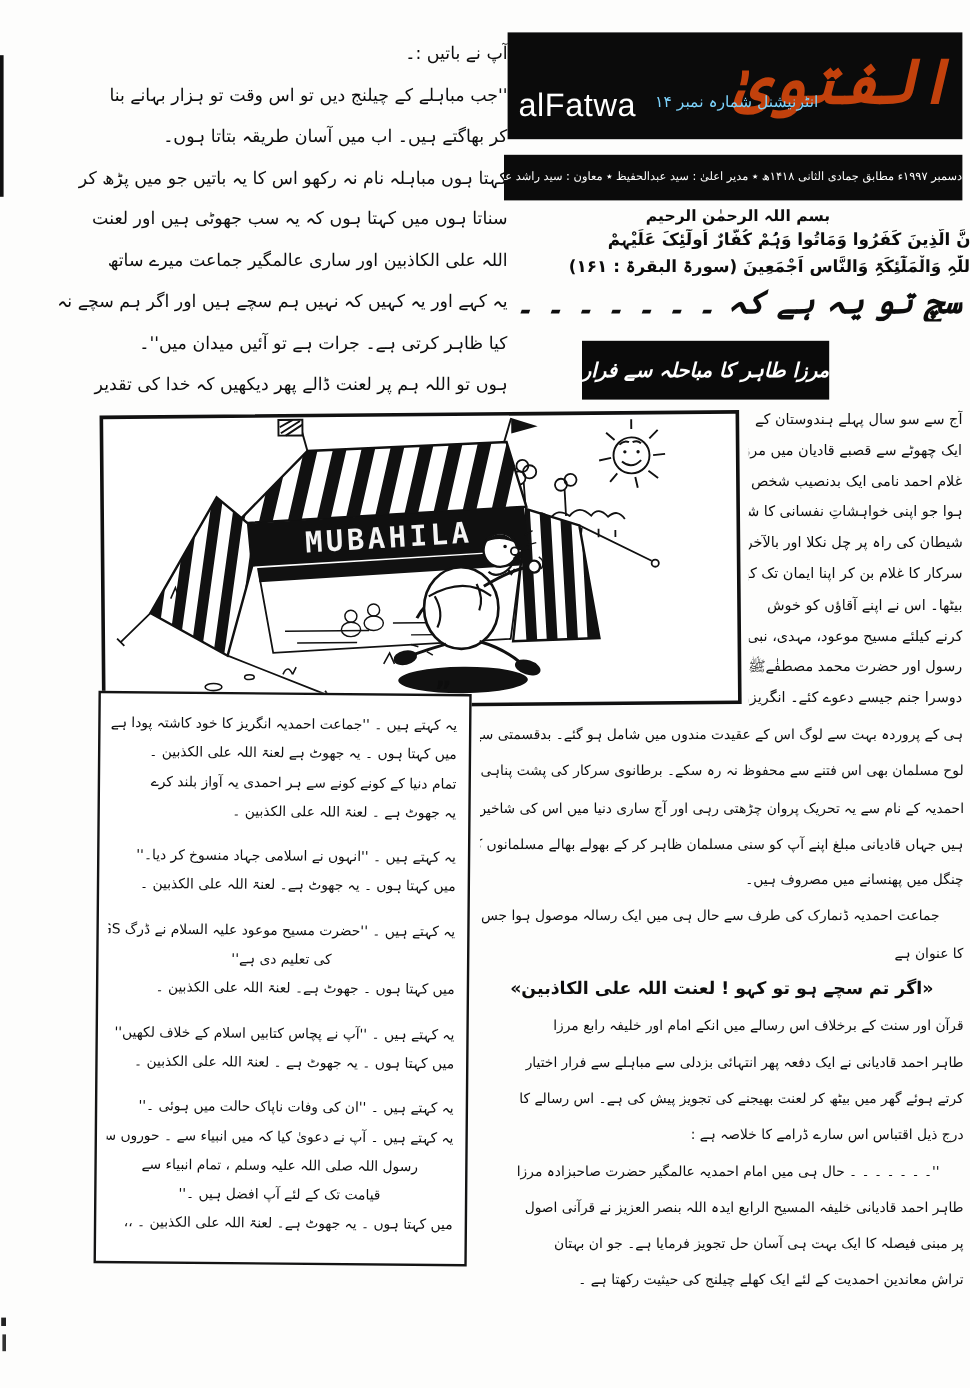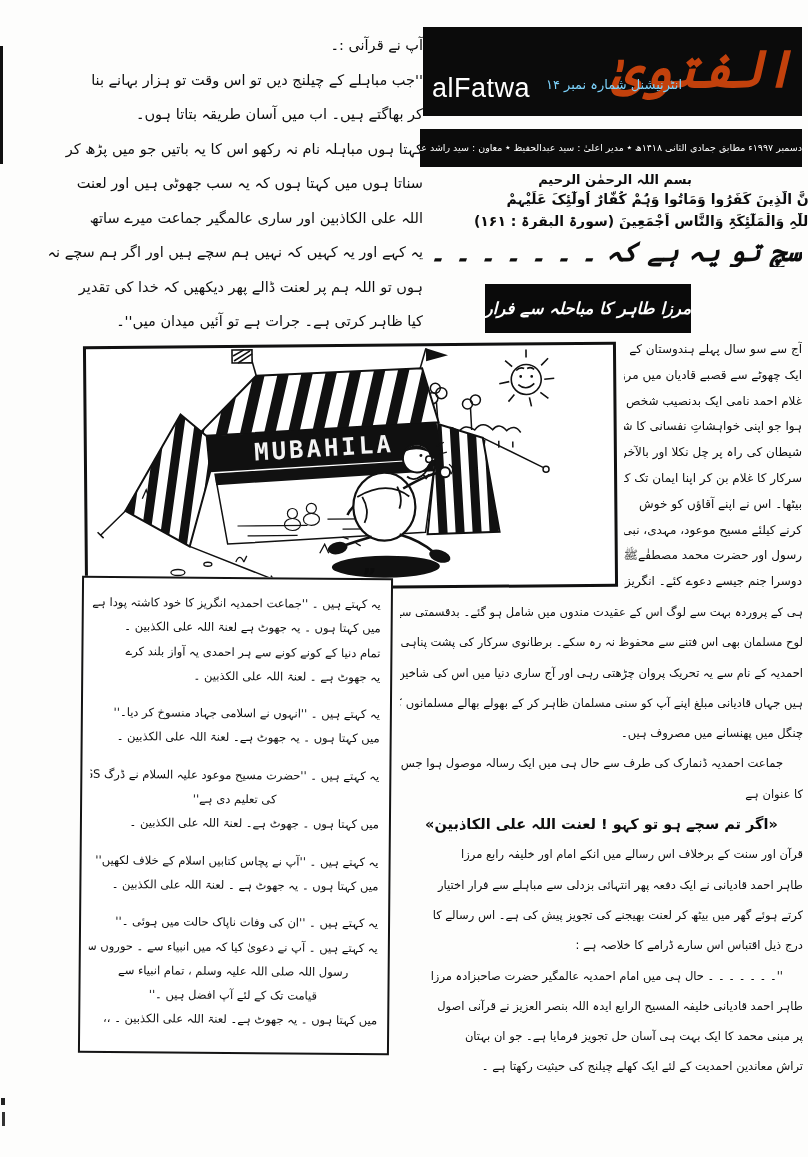--- a/index.html
+++ b/index.html
@@ -66,29 +66,29 @@
   svg .ln{stroke:#111;fill:none;}
 </style>
 </head>
 <body>
 
 <div class="abs artifact-left"></div>
 <div class="abs artifact-bl"></div>
 <div class="abs artifact-bl2"></div>
 
 <div class="abs col-tl urdu">
-  <div class="tl-line first">آپ نے قرآنی :۔</div>
+  <div class="tl-line first">آپ نے باتیں :۔</div>
   <div class="tl-line">''جب مباہلے کے چیلنج دیں تو اس وقت تو ہزار بہانے بنا</div>
   <div class="tl-line">کر بھاگتے ہیں۔ اب میں آسان طریقہ بتاتا ہوں۔</div>
   <div class="tl-line">کہتا ہوں مباہلہ نام نہ رکھو اس کا یہ باتیں جو میں پڑھ کر</div>
   <div class="tl-line">سناتا ہوں میں کہتا ہوں کہ یہ سب جھوٹی ہیں اور لعنت</div>
   <div class="tl-line">اللہ علی الکاذبین اور ساری عالمگیر جماعت میرے ساتھ</div>
   <div class="tl-line">یہ کہے اور یہ کہیں کہ نہیں ہم سچے ہیں اور اگر ہم سچے نہ</div>
+  <div class="tl-line">کیا ظاہر کرتی ہے۔ جرات ہے تو آئیں میدان میں''۔</div>
   <div class="tl-line">ہوں تو اللہ ہم پر لعنت ڈالے پھر دیکھیں کہ خدا کی تقدیر</div>
-  <div class="tl-line">کیا ظاہر کرتی ہے۔ جرات ہے تو آئیں میدان میں''۔</div>
 </div>
 
 <div class="abs masthead-box">
   <div class="masthead-title urdu">الفتویٰ</div>
   <div class="masthead-sub urdu">انٹرنیشنل شمارہ نمبر ۱۴</div>
   <div class="masthead-latin">alFatwa</div>
 </div>
 <div class="abs masthead-strip urdu">دسمبر ۱۹۹۷ء مطابق جمادی الثانی ۱۴۱۸ھ ٭ مدیر اعلیٰ : سید عبدالحفیظ ٭ معاون : سید راشد علی</div>
 
 <div class="abs bismillah urdu">بسم اللہ الرحمٰن الرحیم</div>
@@ -228,21 +228,21 @@
   <div class="wd-line">چنگل میں پھنسانے میں مصروف ہیں۔</div>
   <div class="wd-line indent">جماعت احمدیہ ڈنمارک کی طرف سے حال ہی میں ایک رسالہ موصول ہوا جس</div>
   <div class="wd-line">کا عنوان ہے</div>
   <div class="wd-line emph">«اگر تم سچے ہو تو کہو ! لعنت اللہ علی الکاذبین»</div>
   <div class="wd-line">قرآن اور سنت کے برخلاف اس رسالے میں انکے امام اور خلیفہ رابع مرزا</div>
   <div class="wd-line">طاہر احمد قادیانی نے ایک دفعہ پھر انتہائی بزدلی سے مباہلے سے فرار اختیار</div>
   <div class="wd-line">کرتے ہوئے گھر میں بیٹھ کر لعنت بھیجنے کی تجویز پیش کی ہے۔ اس رسالے کا</div>
   <div class="wd-line">درج ذیل اقتباس اس سارے ڈرامے کا خلاصہ ہے :</div>
   <div class="wd-line indent">''۔ ۔ ۔ ۔ ۔ ۔ ۔ حال ہی میں امام احمدیہ عالمگیر حضرت صاحبزادہ مرزا</div>
   <div class="wd-line">طاہر احمد قادیانی خلیفہ المسیح الرابع ایدہ اللہ بنصر العزیز نے قرآنی اصول</div>
-  <div class="wd-line">پر مبنی محمد کا ایک بہت ہی آسان حل تجویز فرمایا ہے۔ جو ان بہتان</div>
+  <div class="wd-line">پر مبنی فیصلہ کا ایک بہت ہی آسان حل تجویز فرمایا ہے۔ جو ان بہتان</div>
   <div class="wd-line">تراش معاندین احمدیت کے لئے ایک کھلے چیلنج کی حیثیت رکھتا ہے ۔</div>
 </div>
 
 <div class="abs quote-open-mark">”</div>
 <div class="abs quote-box urdu">
   <div class="qb-line">یہ کہتے ہیں ۔ ''جماعت احمدیہ انگریز کا خود کاشتہ پودا ہے۔''</div>
   <div class="qb-line">میں کہتا ہوں ۔ یہ جھوٹ ہے لعنۃ اللہ علی الکذبین ۔</div>
   <div class="qb-line">تمام دنیا کے کونے کونے سے ہر احمدی یہ آواز بلند کرے</div>
   <div class="qb-line">یہ جھوٹ ہے ۔ لعنۃ اللہ علی الکذبین ۔</div>
   <div class="qb-line gap">یہ کہتے ہیں ۔ ''انہوں نے اسلامی جہاد منسوخ کر دیا۔''</div>

